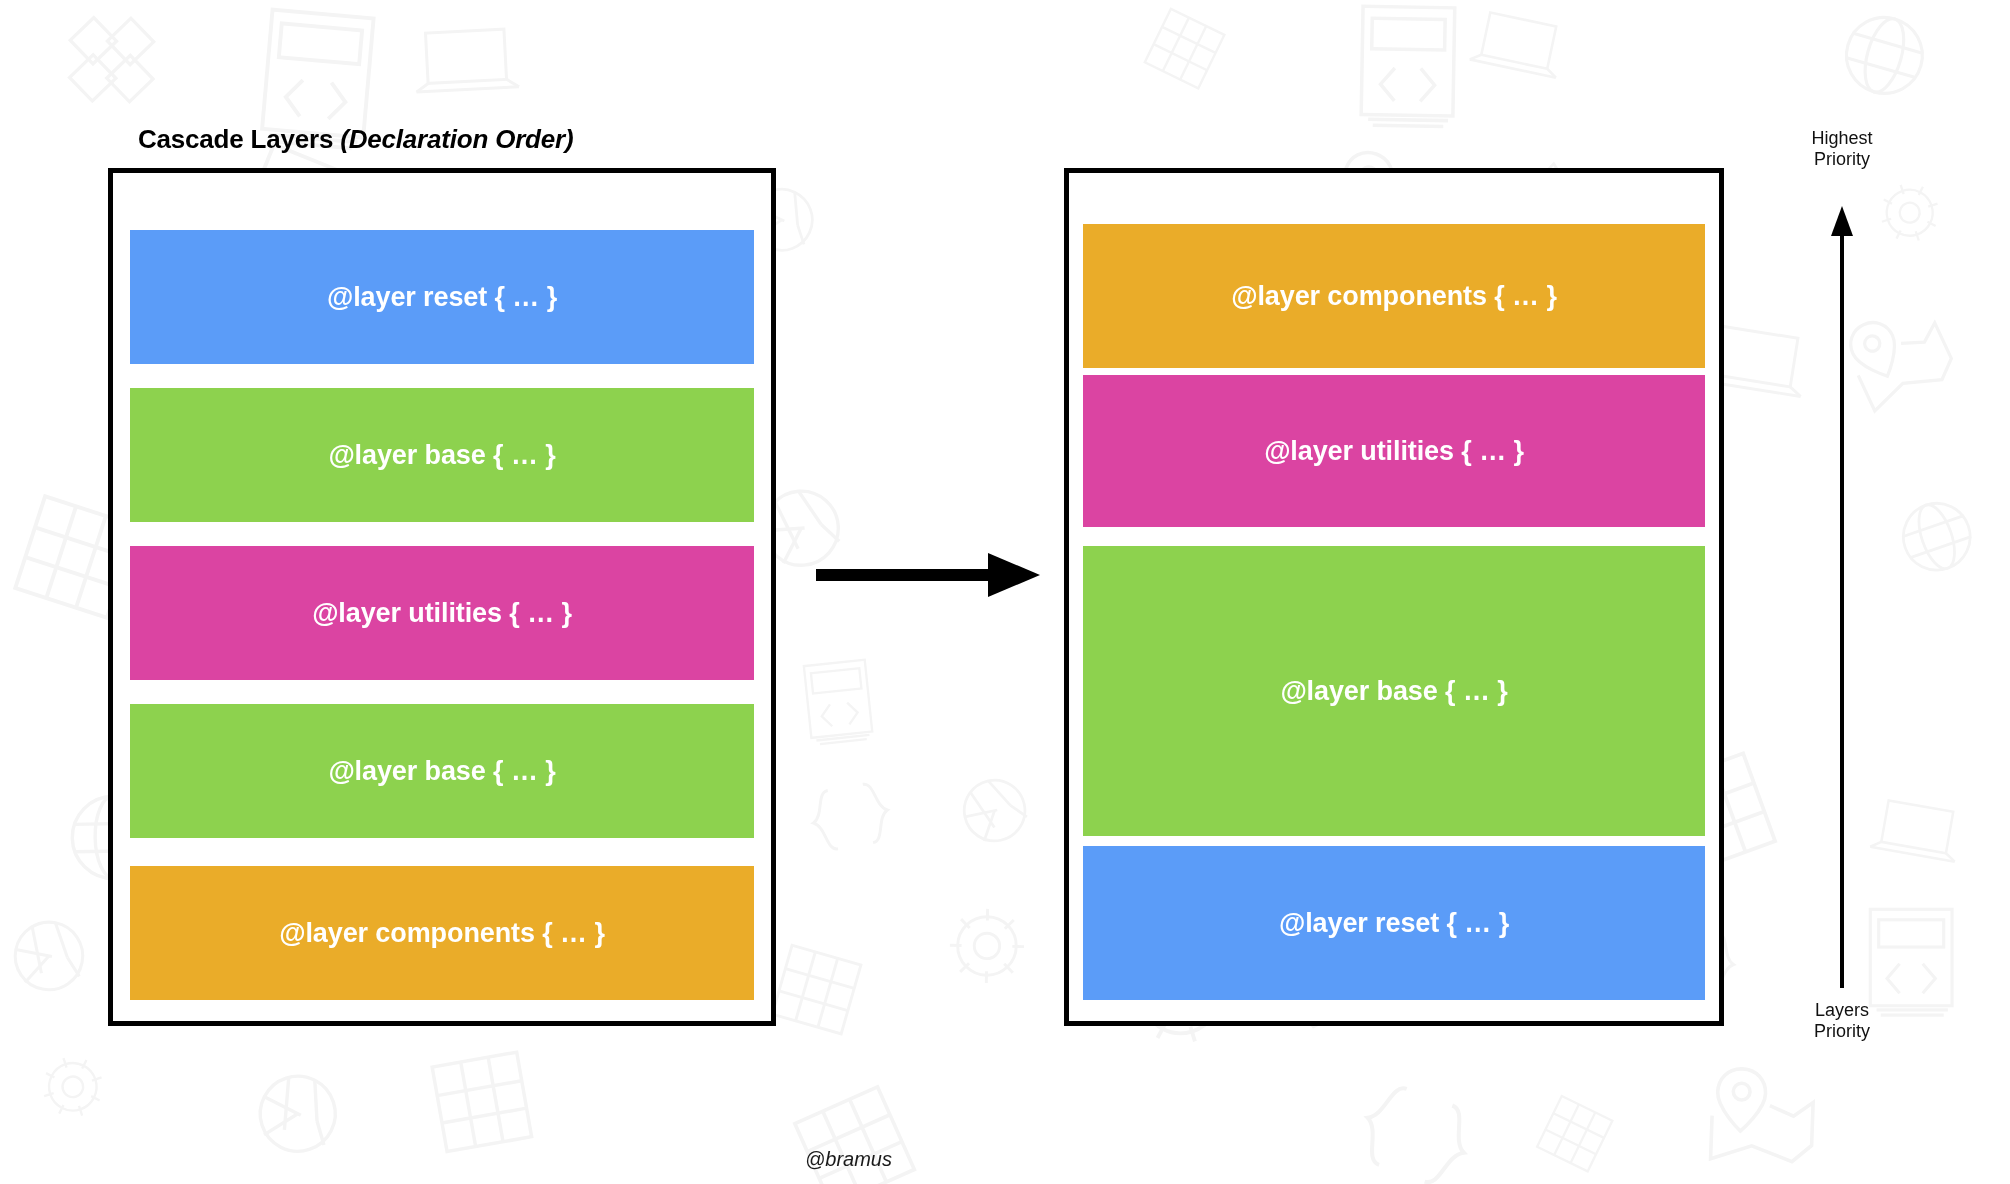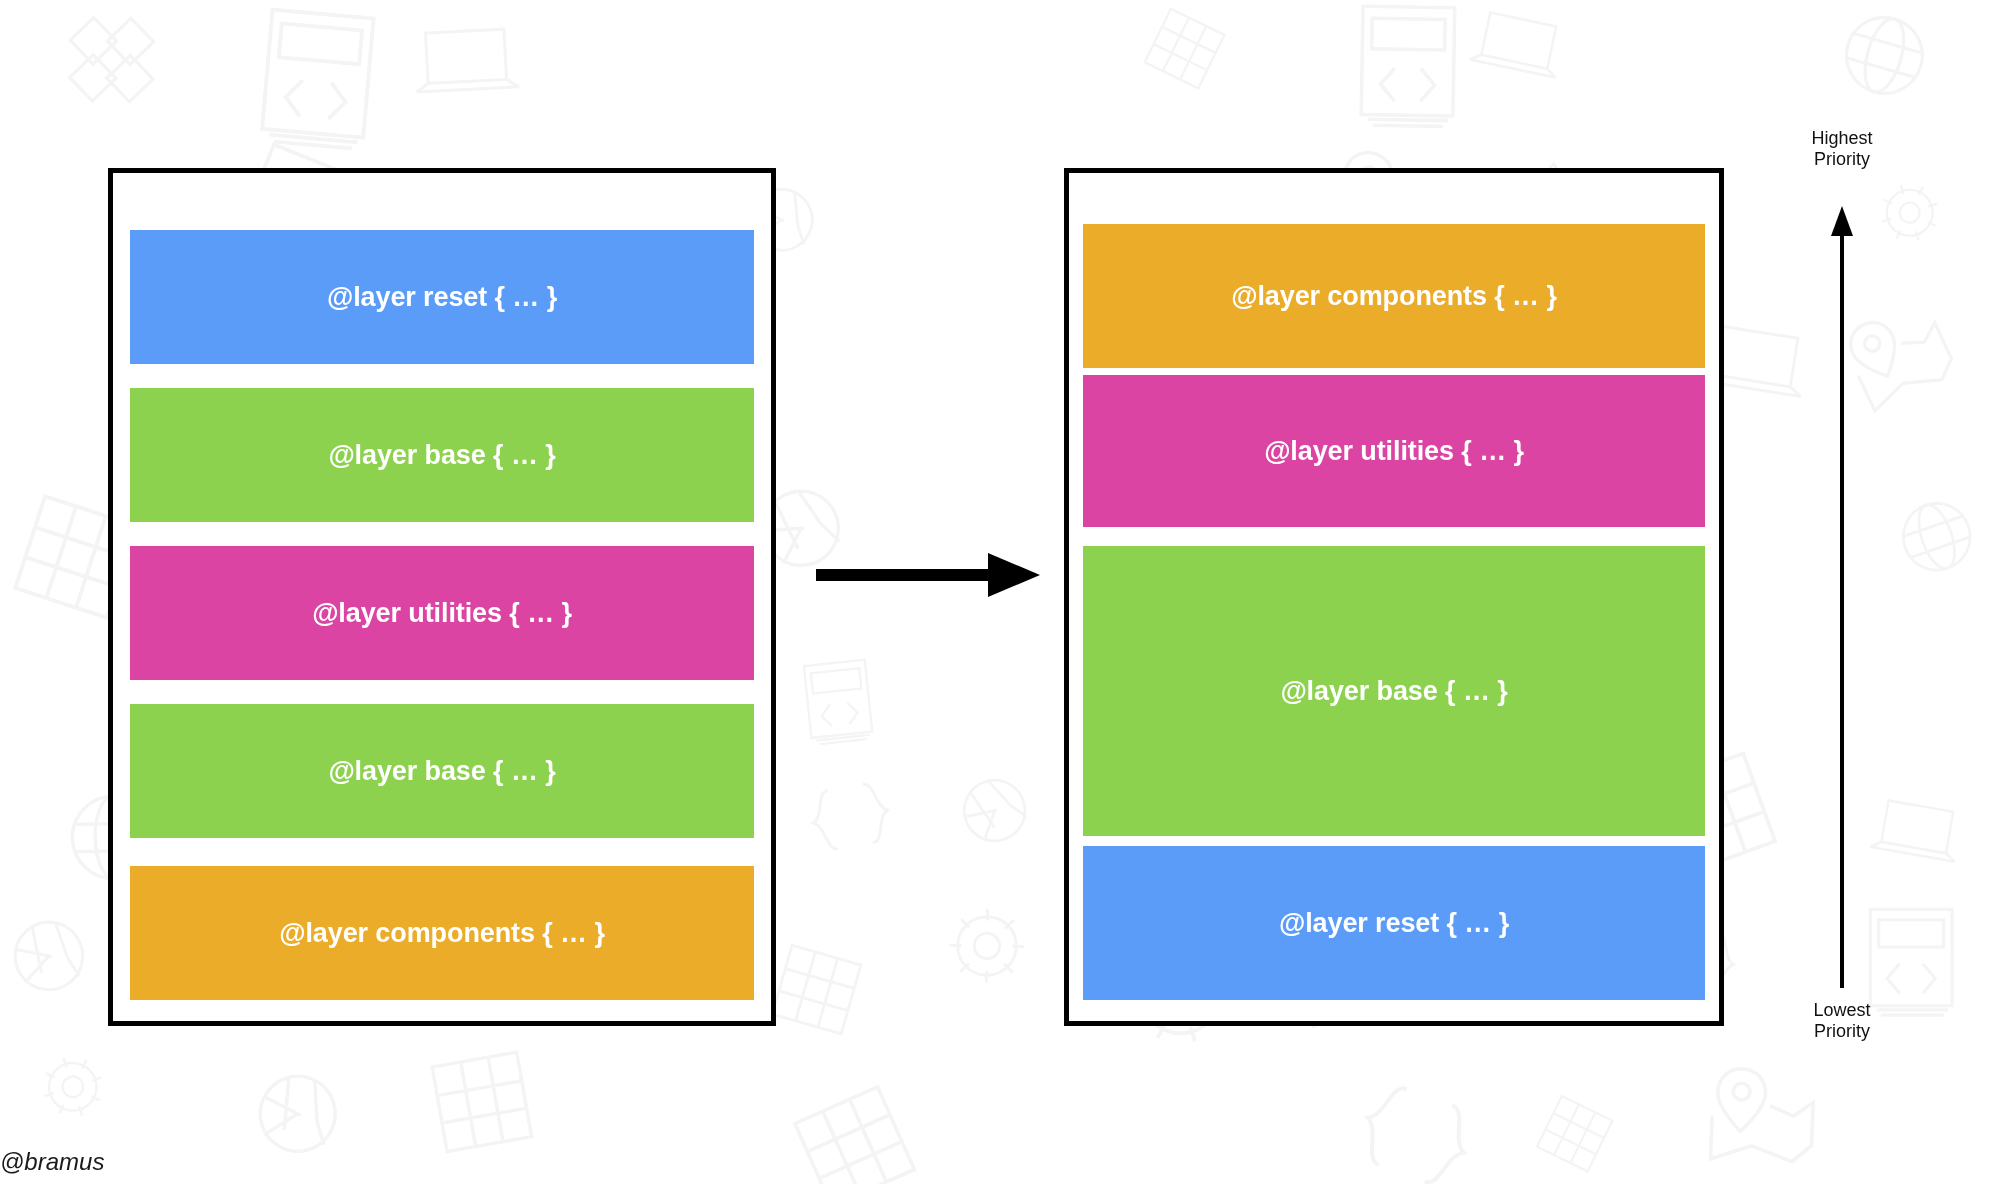--- a/index.html
+++ b/index.html
@@ -97,22 +97,22 @@
     line-height: 1.18;
     font-weight: normal;
     color: #111111;
   }
 
   #credit {
     position: absolute;
     left: 0;
     top: 1148px;
     width: 1697px;
-    text-align: left;
-    font-size: 24px;
+    text-align: center;
+    font-size: 20px;
     font-style: italic;
     color: #1a1a1a;
   }
 </style>
 </head>
 <body>
 
 <div id="watermark">
     <svg class="wm" style="left:57px;top:5px;transform:rotate(1deg)" width="109.27524806665035" height="109.27524806665035" viewBox="0 0 100 100">
         <g fill="none" stroke="#f4f4f4" stroke-width="3">
@@ -616,20 +616,23 @@
         <g fill="none" stroke="#f4f4f4" stroke-width="3">
         <path d="M30 8 C42 8 50 17 50 28 C50 42 30 60 30 60 C30 60 10 42 10 28 C10 17 18 8 30 8 Z"></path>
         <circle cx="30" cy="27" r="7"></circle>
         <path d="M6 48 L6 84 L40 72 L74 84 L90 70 L90 34 L74 46 L54 38"></path>
         </g>
     </svg>
   </div>
 
 <div id="diagram">
 
+  <div class="panel-title" style="left:138px; top:126px;">
+    <span>Cascade Layers </span><span class="em">(Declaration Order)</span>
+  </div>
 
   <div class="layer-box" id="left-box" style="left:108px; top:168px; width:668px; height:858px;">
   </div>
 
   <div class="layer-bar" id="l-bar-0" style="left: 130px; top: 230px; width: 624px; height: 134px; background: rgb(91, 156, 248);">
     <span>@layer reset { … }</span>
   </div>
   <div class="layer-bar" id="l-bar-1" style="left: 130px; top: 388px; width: 624px; height: 134px; background: rgb(141, 210, 78);">
     <span>@layer base { … }</span>
   </div>
@@ -669,18 +672,18 @@
     <div>Highest</div>
     <div>Priority</div>
   </div>
 
   <svg id="priority-arrow" viewBox="0 0 24 782">
     <rect x="10" y="22" width="4" height="760" fill="#000000"></rect>
     <polygon points="12,0 23,30 1,30" fill="#000000"></polygon>
   </svg>
 
   <div class="priority-label" style="left:1732px; top:1000px;">
-    <div>Lowest</div>
+    <div>Layers</div>
     <div>Priority</div>
   </div>
 
   <div id="credit">@bramus</div>
 </div>
 
 </body></html>

